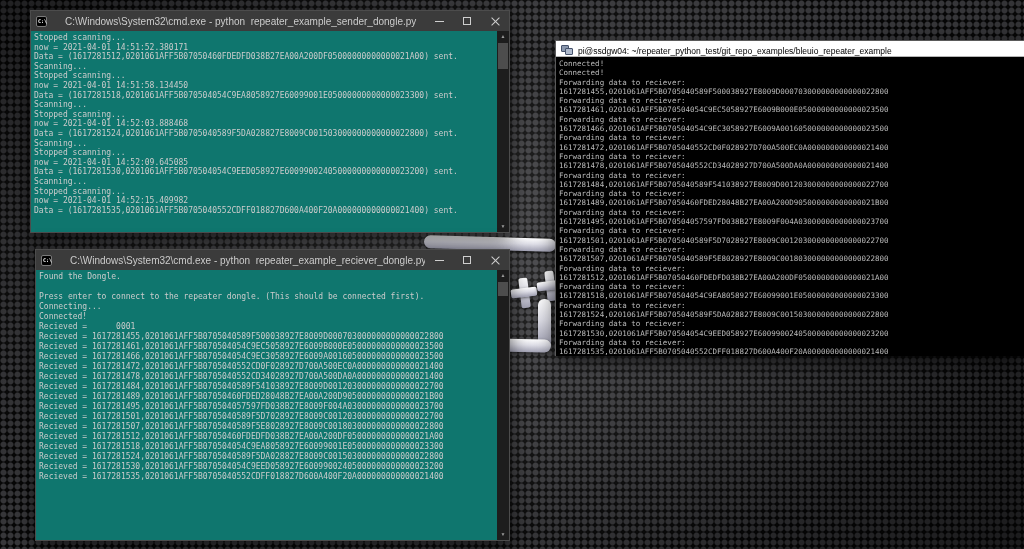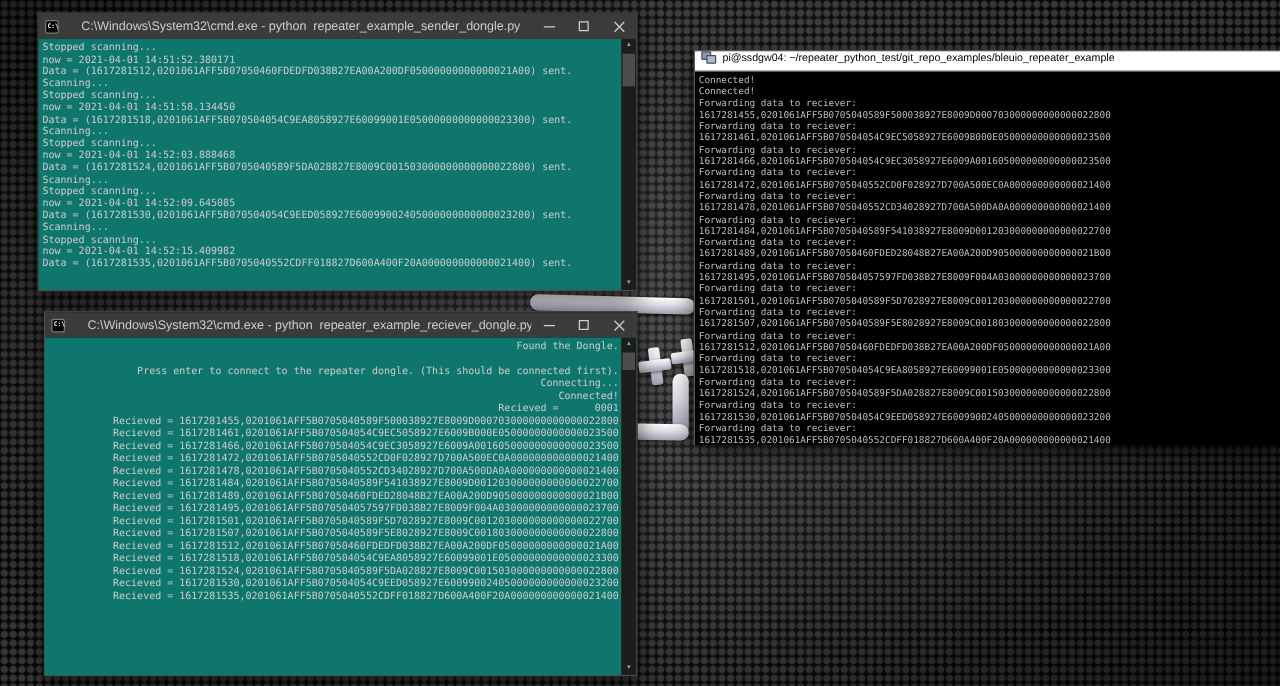--- a/index.html
+++ b/index.html
@@ -38,30 +38,30 @@
   .cmd-title { color:#cccccc; font-size:10px; margin-left:18px; white-space:pre; overflow:hidden; flex:1 1 auto; }
   .win-controls { display:flex; height:100%; flex:0 0 auto; }
   .win-btn { width:28px; height:100%; display:flex; align-items:center; justify-content:center; }
   .glyph-min { width:9px; height:1px; background:#cfcfcf; }
   .glyph-max { width:8px; height:8px; border:1px solid #cfcfcf; }
   .glyph-close { position:relative; width:9px; height:9px; }
   .glyph-close::before,.glyph-close::after { content:""; position:absolute; left:-1px; top:4px; width:11px; height:1px; background:#cfcfcf; }
   .glyph-close::before { transform:rotate(45deg); } .glyph-close::after { transform:rotate(-45deg); }
   .cmd-body { position:relative; height:calc(100% - 20px); background:#0f766e; overflow:hidden; }
   .console { color:#cccccc; font:8px/9.6px "DejaVu Sans Mono",monospace; white-space:pre; padding:2px 14px 0 3px; overflow:hidden; }
-  .console.recv { line-height:10px;text-align:right; }
+  .console.recv { line-height:10px; }
 
   .vscroll { position:absolute; top:0; right:0; bottom:0; width:12px; background:#1d1d1d; }
   .scroll-arrow { position:absolute; left:0; width:12px; height:11px; color:#9a9a9a; font-size:5px; line-height:11px; text-align:center; }
   .scroll-arrow.up { top:0; } .scroll-arrow.down { bottom:0; }
   .scroll-thumb { position:absolute; left:1px; width:10px; background:#4d4d4d; }
 
   
   .putty-window { position:absolute; z-index:5; left:555px; top:40px; width:469px; height:316px; background:#000; border-left:1px solid #5a5a5a; border-top:1px solid #5a5a5a; box-shadow:0 6px 18px rgba(0,0,0,.6); }
-  .putty-titlebar { height:16px; background:#ffffff; border-bottom:1px solid #b5b5b5; display:flex; align-items:flex-start; padding-left:5px; }
+  .putty-titlebar { height:16px; background:#ffffff; border-bottom:1px solid #b5b5b5; display:flex; align-items:flex-end; padding-left:5px; }
   .putty-icon { position:relative; width:12px; height:11px; flex:0 0 auto; }
   .putty-icon .m1,.putty-icon .m2 { position:absolute; border:1px solid #45526b; background:#8a97ad; border-radius:1px; }
   .putty-icon .m1 { left:0; top:0; width:8px; height:7px; }
   .putty-icon .m2 { left:4px; top:3px; width:8px; height:7px; background:#aeb9cc; }
   .putty-title { color:#000; font-size:8.5px; margin-left:5px; white-space:pre; overflow:hidden; }
   .putty-body { position:relative; height:calc(100% - 16px); overflow:hidden; }
   .putty-console { color:#bbbbbb; font:7.5px/9.3px "DejaVu Sans Mono",monospace; white-space:pre; padding:2px 0 0 3px; overflow:hidden; }
 </style>
 </head>
 <body>

